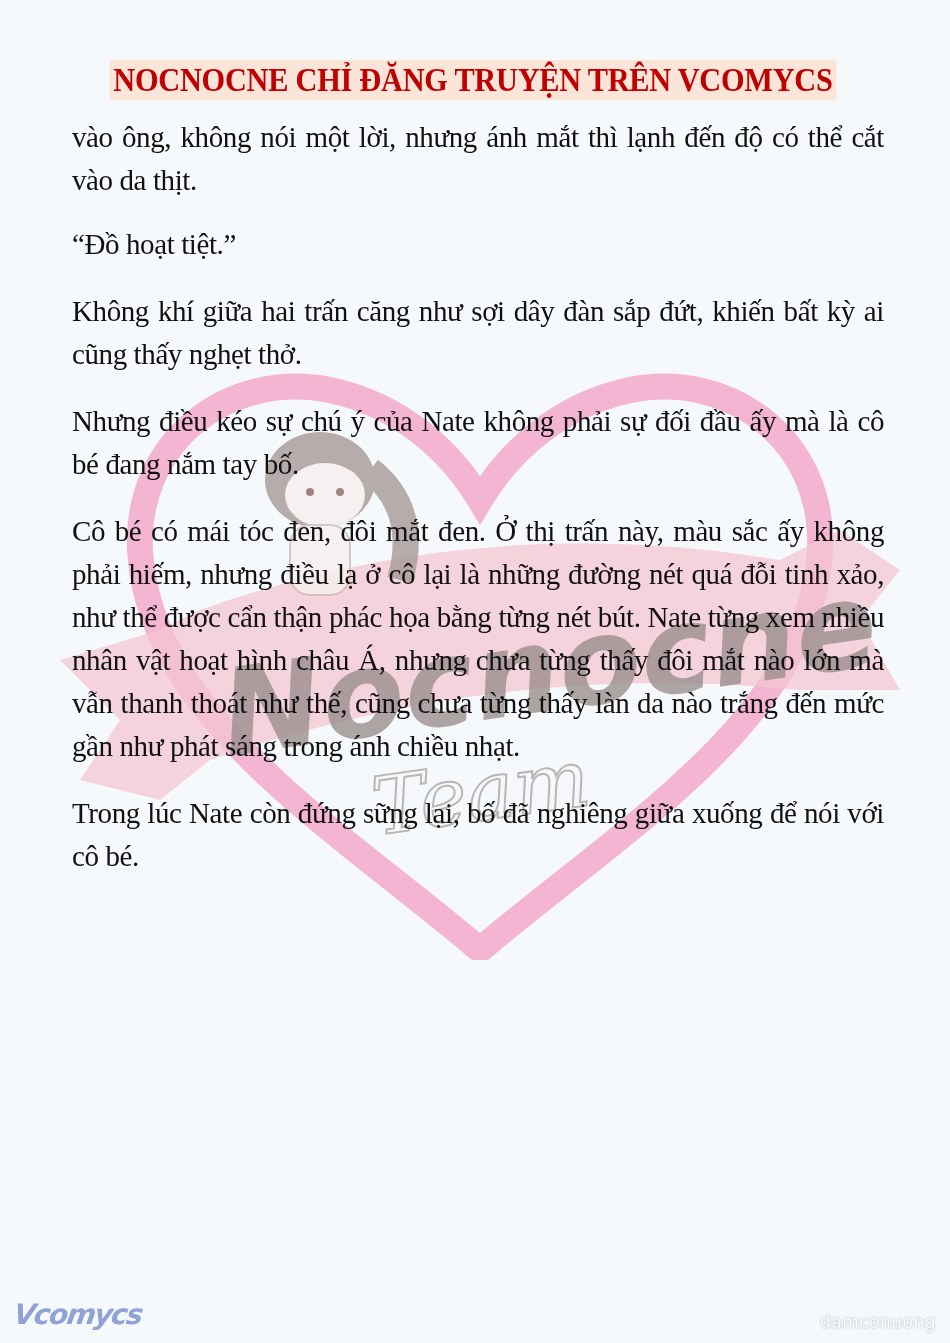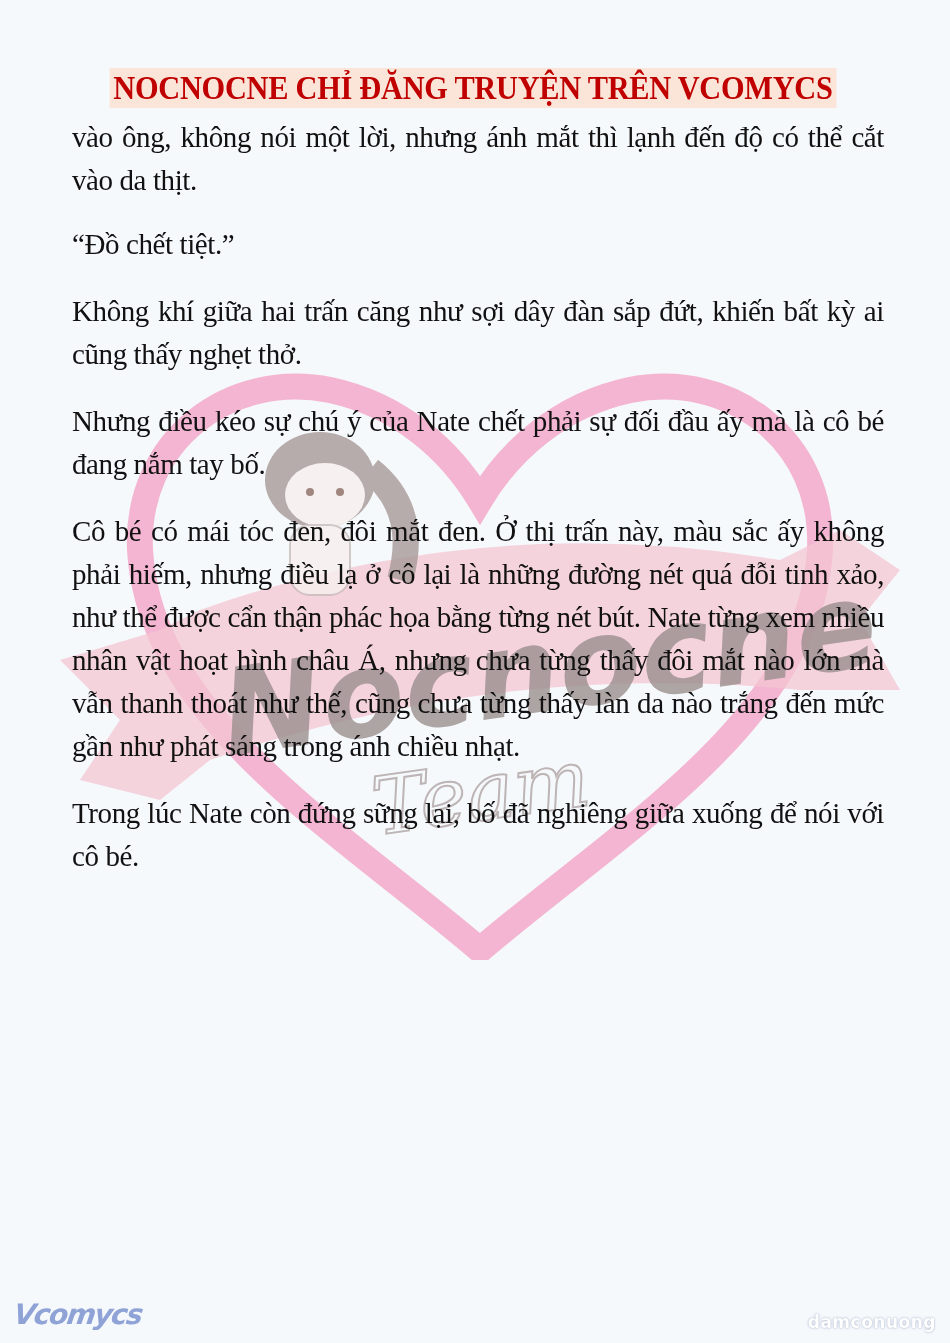--- a/index.html
+++ b/index.html
@@ -20,21 +20,21 @@
       pointer-events: none;
       z-index: 0;
     }
     .page {
       position: relative;
       z-index: 1;
       padding: 0;
     }
     .title-wrap {
       position: absolute;
-      top: 68px;
+      top: 60px;
       left: 0;
       width: 946px;
       text-align: center;
     }
     .title {
       display: inline-block;
       background: #fbe5d8;
       color: #c00000;
       font-family: "Liberation Serif", "DejaVu Serif", serif;
       font-weight: bold;
@@ -73,21 +73,20 @@
     }
     .footer-source {
       position: absolute;
       right: 14px;
       top: 1312px;
       font-family: "DejaVu Sans", sans-serif;
       font-size: 17px;
       color: #ffffff;
       text-shadow: 0 0 3px #b9c3d6, 0 0 1px #9aa6bd;
       letter-spacing: 0.5px;
-      font-weight: bold;
     }
   </style>
 </head>
 <body>
 
 <svg class="watermark" viewBox="0 0 880 600" xmlns="http://www.w3.org/2000/svg">
 
   <path d="M440 590 C 300 470, 110 360, 100 190 C 95 80, 190 10, 290 30 C 360 45, 410 90, 440 140 C 470 90, 520 45, 590 30 C 690 10, 785 80, 780 190 C 770 360, 580 470, 440 590 Z" fill="none" stroke="#f2a9c9" stroke-width="26" opacity="0.85"></path>
 
   <path d="M20 300 L120 270 L160 250 Q 440 150 740 200 L 800 170 L 860 210 L 820 260 L 860 330 L 760 330 Q 460 300 170 400 L 120 440 L 40 420 L 80 360 Z" fill="#f4c5d3" opacity="0.75"></path>
@@ -105,22 +104,22 @@
   <text x="330" y="460" font-family="DejaVu Serif, serif" font-style="italic" font-size="80" fill="none" stroke="#b0a4a4" stroke-width="2" opacity="0.8" transform="rotate(-8 440 420)">Team</text>
 </svg>
 
 <div class="page">
   <div class="title-wrap">
     <span class="title">NOCNOCNE CHỈ ĐĂNG TRUYỆN TRÊN VCOMYCS</span>
   </div>
 
   <div class="body-text">
     <p class="para p1">vào ông, không nói một lời, nhưng ánh mắt thì lạnh đến độ có thể cắt vào da thịt.</p>
-    <p class="para">“Đồ chết tiệt.”</p>
+    <p class="para">“Đồ hoạt tiệt.”</p>
     <p class="para">Không khí giữa hai trấn căng như sợi dây đàn sắp đứt, khiến bất kỳ ai cũng thấy nghẹt thở.</p>
-    <p class="para">Nhưng điều kéo sự chú ý của Nate chết phải sự đối đầu ấy mà là cô bé đang nắm tay bố.</p>
+    <p class="para">Nhưng điều kéo sự chú ý của Nate không phải sự đối đầu ấy mà là cô bé đang nắm tay bố.</p>
     <p class="para">Cô bé có mái tóc đen, đôi mắt đen. Ở thị trấn này, màu sắc ấy không phải hiếm, nhưng điều lạ ở cô lại là những đường nét quá đỗi tinh xảo, như thể được cẩn thận phác họa bằng từng nét bút. Nate từng xem nhiều nhân vật hoạt hình châu Á, nhưng chưa từng thấy đôi mắt nào lớn mà vẫn thanh thoát như thế, cũng chưa từng thấy làn da nào trắng đến mức gần như phát sáng trong ánh chiều nhạt.</p>
     <p class="para">Trong lúc Nate còn đứng sững lại, bố đã nghiêng giữa xuống để nói với cô bé.</p>
   </div>
 
   <div class="footer-logo">Vcomycs</div>
   <div class="footer-source">damconuong</div>
 </div>
 
 </body></html>

